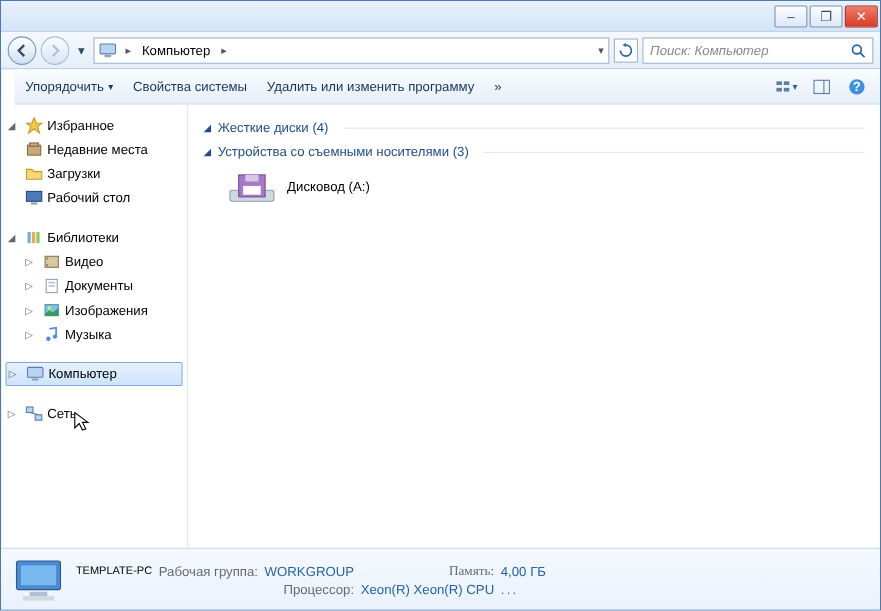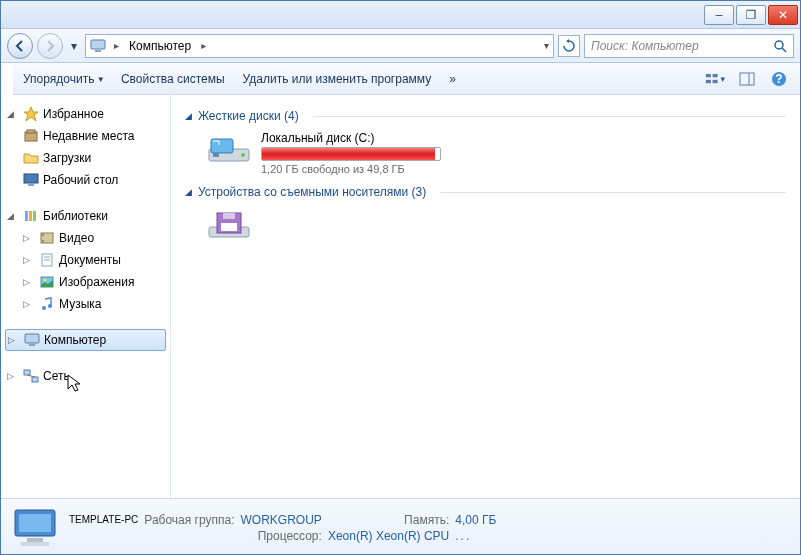--- a/index.html
+++ b/index.html
@@ -293,56 +293,39 @@
       </div>
     </div>
   </div>
 
   <div class="content">
     <div class="group-header">
       <span class="arrow">◢</span>
       <span>Жесткие диски (4)</span>
       <div class="group-line"></div>
     </div>
-    <div class="drive-row">
-      <div class="drive-item">
-        <div class="drive-icon">
-          <svg width="48" height="36" viewBox="0 0 48 36">
-              <rect x="4" y="18" width="40" height="12" rx="2" fill="#d0d8e0" stroke="#8aa0b8"></rect>
-              <rect x="8" y="22" width="6" height="4" fill="#6a8aa8"></rect>
-              <circle cx="38" cy="24" r="2" fill="#5ac85a"></circle>
-              <rect x="6" y="8" width="22" height="14" rx="2" fill="#6ab8f0" stroke="#3a7ab0"></rect>
-              <path d="M8 10 L14 10 L14 14" stroke="#fff" fill="none"></path>
-            </svg>
-        </div>
-        <div class="drive-info">
-          <div class="name">Локальный диск (C:)</div>
-          <div class="drive-bar">
-              <div class="fill" style="width:97%;"></div>
-            </div>
-          <div class="drive-free">1,20 ГБ свободно из 49,8 ГБ</div>
-        </div>
-      </div>
-    </div>
 
     <div class="group-header">
       <span class="arrow">◢</span>
       <span>Устройства со съемными носителями (3)</span>
       <div class="group-line"></div>
     </div>
     <div class="drive-row">
       <div class="drive-item">
         <div class="drive-icon">
           <svg width="48" height="36" viewBox="0 0 48 36">
               <rect x="4" y="20" width="40" height="10" rx="2" fill="#d0d8e0" stroke="#8aa0b8"></rect>
               <rect x="12" y="6" width="24" height="20" fill="#a878c8" stroke="#7a4a9a"></rect>
               <rect x="18" y="6" width="12" height="6" fill="#d8c8e8"></rect>
               <rect x="16" y="16" width="16" height="8" fill="#fff"></rect>
             </svg>
         </div>
+        <div class="drive-info">
+          <div class="name" style="margin-top:10px;">Дисковод (A:)</div>
+        </div>
       </div>
     </div>
   </div>
 </div>
 
 <div class="cursor">
   <svg width="18" height="22" viewBox="0 0 18 22">
       <path d="M2 2 L2 16 L6 12 L9 18 L12 17 L9 11 L14 11 Z" fill="#fff" stroke="#000"></path>
     </svg>
 </div>
@@ -354,20 +337,20 @@
         <rect x="8" y="8" width="32" height="18" fill="#7ab8f0"></rect>
         <rect x="16" y="32" width="16" height="4" fill="#b0c0d0"></rect>
         <rect x="10" y="36" width="28" height="4" fill="#d0d8e0"></rect>
       </svg>
   </div>
   <div class="details-text">
     <span class="name">TEMPLATE-PC</span>
     <span class="label">Рабочая группа:</span>
     <span class="value">WORKGROUP</span>
     <span></span>
-    <span class="label" style="grid-column:4; grid-row:1; margin-left:40px;">Память:</span>
+    <span class="label" style="grid-column:4; grid-row:1; margin-left:40px;font-family:Liberation Serif, serif;">Память:</span>
     <span class="value" style="grid-column:5; grid-row:1;">4,00 ГБ</span>
     <span></span>
     <span class="label">Процессор:</span>
     <span class="value">Xeon(R) Xeon(R) CPU</span>
     <span class="more">...</span>
   </div>
 </div>
 
 </body></html>

